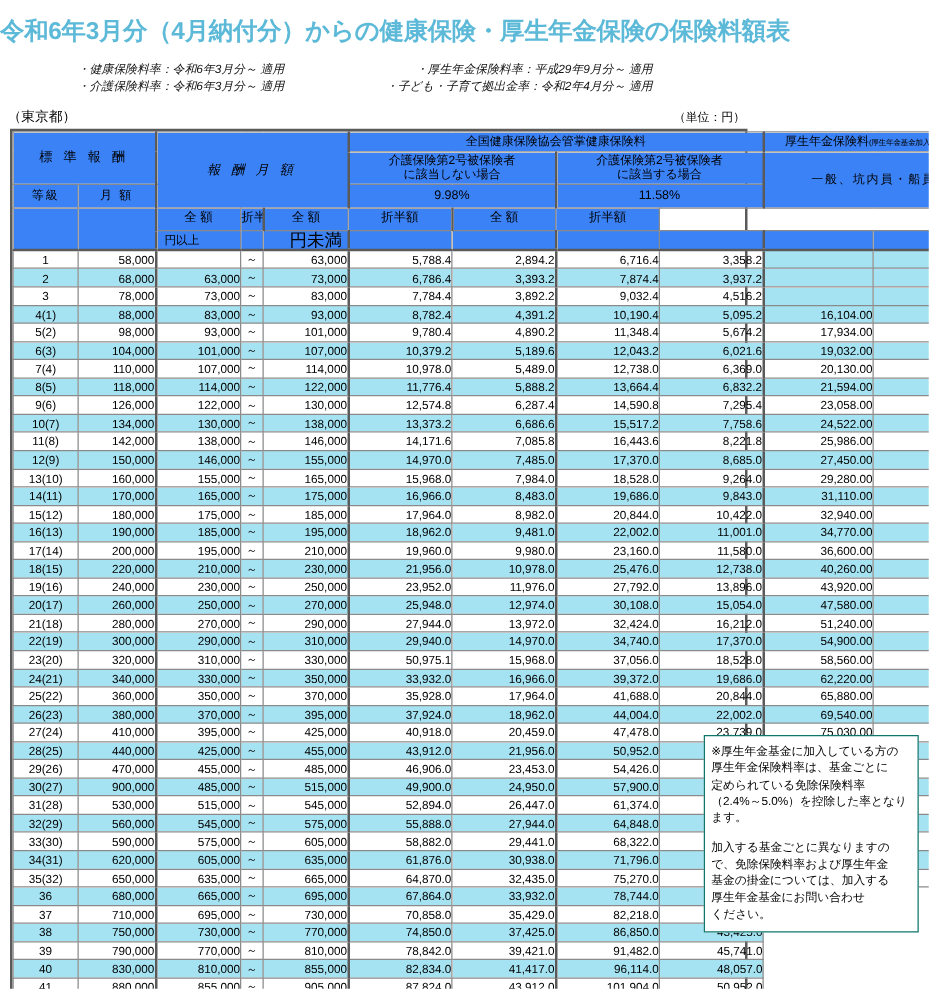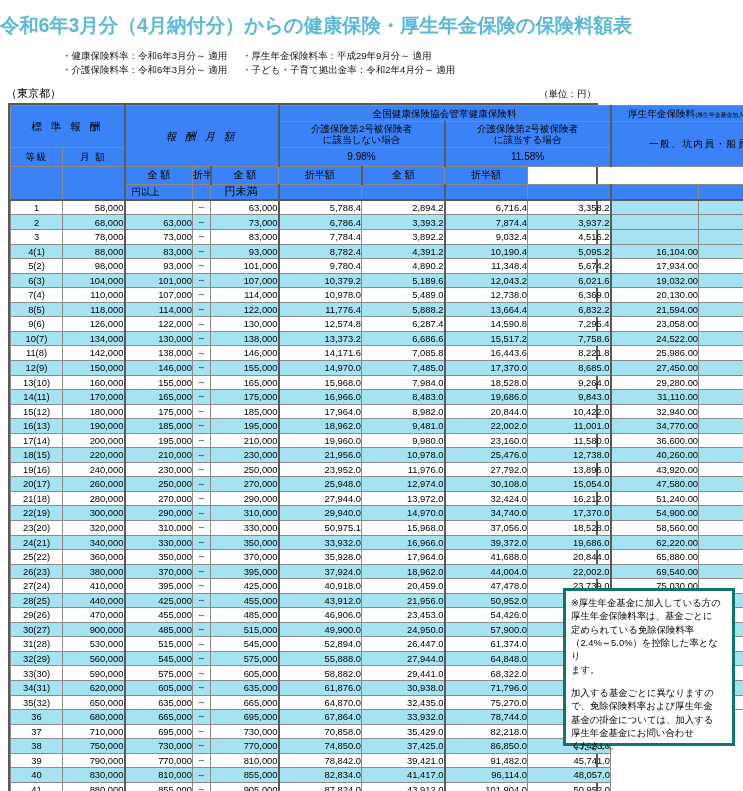--- a/index.html
+++ b/index.html
@@ -24,24 +24,25 @@
     white-space:nowrap;
   }
 
   
   .rates{
     margin-top:13px;
     padding-left:62px;
     font-size:9.5px;
     line-height:1.55;
     color:#111;
+    font-style:italic;
   }
   .rates .row{display:flex;}
   .rates .c1{width:180px;}
-  .rates .c2{width:280px;}
+  .rates .c2{width:280px;text-align:right;}
 
   
   .prefline{
     margin-top:8px;
     display:flex;
     justify-content:space-between;
     align-items:flex-end;
     padding:0 8px 0 6px;
     font-size:11px;
   }
@@ -105,21 +106,21 @@
   td.blue{background:#a6e3f2;}
   td.hidden-cell{border:none !important;background:#fff;}
 
   
   .notebox{
     position:absolute;
     left:563px;
     top:588px;
     width:172px;
     height:158px;
-    border:3px solid #0f766e;
+    border:1px solid #0f766e;
     background:#fff;
     box-sizing:border-box;
     padding:5px 5px 0 5px;
     font-size:9.4px;
     line-height:1.42;
     z-index:5;
   }
   .notebox p{margin:0;}
   .notebox p.gap{margin-top:10px;}
 </style>
@@ -193,21 +194,21 @@
           <th class="hdr-pct vsep" style="height:17px;">全 額</th>
           <th class="hdr-pct">折半額</th>
           <th class="hdr-pct vsep">全 額</th>
           <th class="hdr-pct">折半額</th>
           <th class="hdr-pct vsep">全 額</th>
           <th class="hdr-pct">折半額</th>
         </tr>
         <tr>
           <th class="hsep vsep" style="text-align:left;padding-left:6px;font-size:9.4px;height:14px;">円以上</th>
           <th class="hsep"></th>
-          <th class="hsep" style="text-align:right;padding-right:20px;font-size:11px;">円未満</th>
+          <th class="hsep" style="text-align:right;padding-right:4px;font-size:14px;">円未満</th>
           <th class="hsep vsep"></th>
           <th class="hsep"></th>
           <th class="hsep vsep"></th>
           <th class="hsep"></th>
           <th class="hsep vsep blue"></th>
           <th class="hsep blue"></th>
         </tr>
       </thead>
       <tbody id="tbody">
           <tr class="r">

